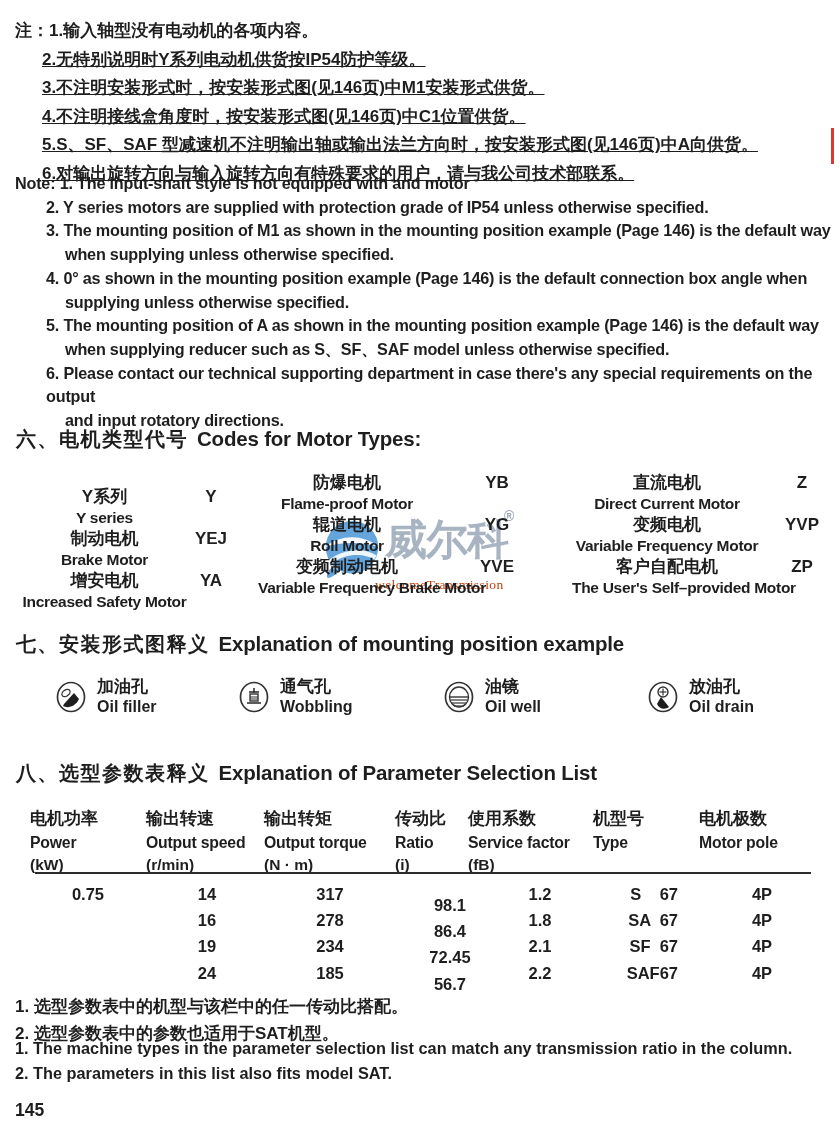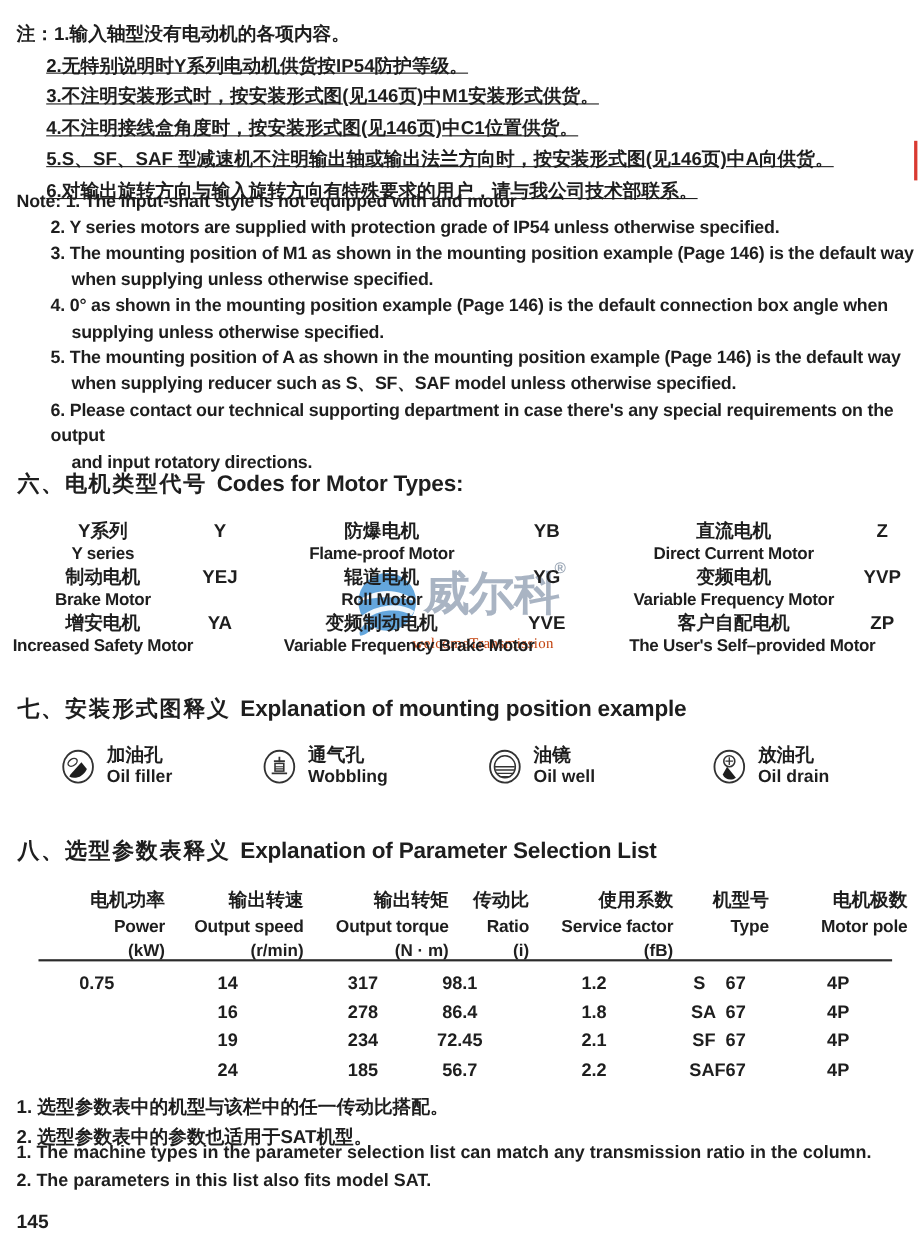--- a/index.html
+++ b/index.html
@@ -21,21 +21,21 @@
   .notes-en .ind2{margin-left:50px;}
 
   
   .sec-title{position:absolute;left:16px;font-weight:700;white-space:nowrap;}
   .t-cn{font-size:20px;letter-spacing:1.5px;}
   .t-en{font-size:20.5px;margin-left:9px;letter-spacing:-0.2px;}
   #sec6-title{top:426px;} #sec7-title{top:631px;} #sec8-title{top:760px;}
 
   
   .mcol{position:absolute;top:472px;}
-  #mcol1{left:11px;}  #mcol2{left:258px;}  #mcol3{left:572px;}
+  #mcol1{left:22px;margin-top:14px;}  #mcol2{left:258px;}  #mcol3{left:572px;}
   .m-entry{height:42px;}
   .m-row{display:flex;height:21px;line-height:21px;}
   .m-zh{text-align:center;font-size:17px;font-weight:700;white-space:nowrap;}
   .m-code{text-align:center;font-size:17px;font-weight:700;}
   .m-en{text-align:center;font-size:15.5px;font-weight:700;line-height:21px;
         letter-spacing:-0.3px;white-space:nowrap;}
   #mcol1 .m-zh,#mcol1 .m-en{width:165px;}
   #mcol1 .m-code{width:48px;margin-left:0px;}
   #mcol2 .m-zh,#mcol2 .m-en{width:178px;}
   #mcol2 .m-code{width:54px;margin-left:34px;}
@@ -53,33 +53,33 @@
 
   
   .fit{position:absolute;top:676px;display:flex;}
   #fit1{left:55px;} #fit2{left:238px;} #fit3{left:443px;} #fit4{left:647px;}
   .f-icon{width:32px;height:34px;margin-top:4px;}
   .f-labels{margin-left:10px;}
   .f-cn{font-size:17px;font-weight:700;line-height:21px;}
   .f-en{font-size:16px;font-weight:700;line-height:19px;white-space:nowrap;}
 
   
-  .pt-h{position:absolute;top:806px;text-align:right;font-weight:700;}
+  .pt-h{position:absolute;top:806px;text-align:left;font-weight:700;}
   .pt-h .hcn{font-size:17px;line-height:25px;white-space:nowrap;}
   .pt-h .hen{font-size:15.8px;line-height:23px;letter-spacing:-0.2px;white-space:nowrap;}
   .pt-h .hunit{font-size:15.5px;line-height:21px;}
   #pth1{left:30px;width:120px;} #pth2{left:146px;width:130px;}
   #pth3{left:264px;width:144px;} #pth4{left:395px;width:86px;}
   #pth5{left:468px;width:144px;} #pth6{left:593px;width:106px;}
   #pth7{left:699px;width:126px;}
   .pt-rule{position:absolute;top:872px;left:35px;width:776px;height:2px;background:#2b2b2b;}
   .pt-col{position:absolute;top:881px;text-align:center;font-weight:700;
           font-size:16.5px;line-height:26.2px;}
   #ptd1{left:30px;width:116px;}  #ptd2{left:145px;width:124px;}
-  #ptd3{left:268px;width:124px;} #ptd4{left:356px;width:124px;}
+  #ptd3{left:268px;width:124px;} #ptd4{left:388px;width:124px;margin-top:11px;}
   #ptd5{left:478px;width:124px;} #ptd6{left:612px;width:66px;text-align:right;}
   #ptd7{left:700px;width:124px;}
   #ptd6 div{white-space:pre;}
 
   
   .fn-cn{position:absolute;top:994px;left:15px;font-size:17px;line-height:26.5px;font-weight:700;}
   .fn-en{position:absolute;top:1036px;left:15px;font-size:16.3px;line-height:24.5px;font-weight:700;}
   .page-num{position:absolute;top:1100px;left:15px;font-size:17.5px;font-weight:700;}
 </style>
 </head>

